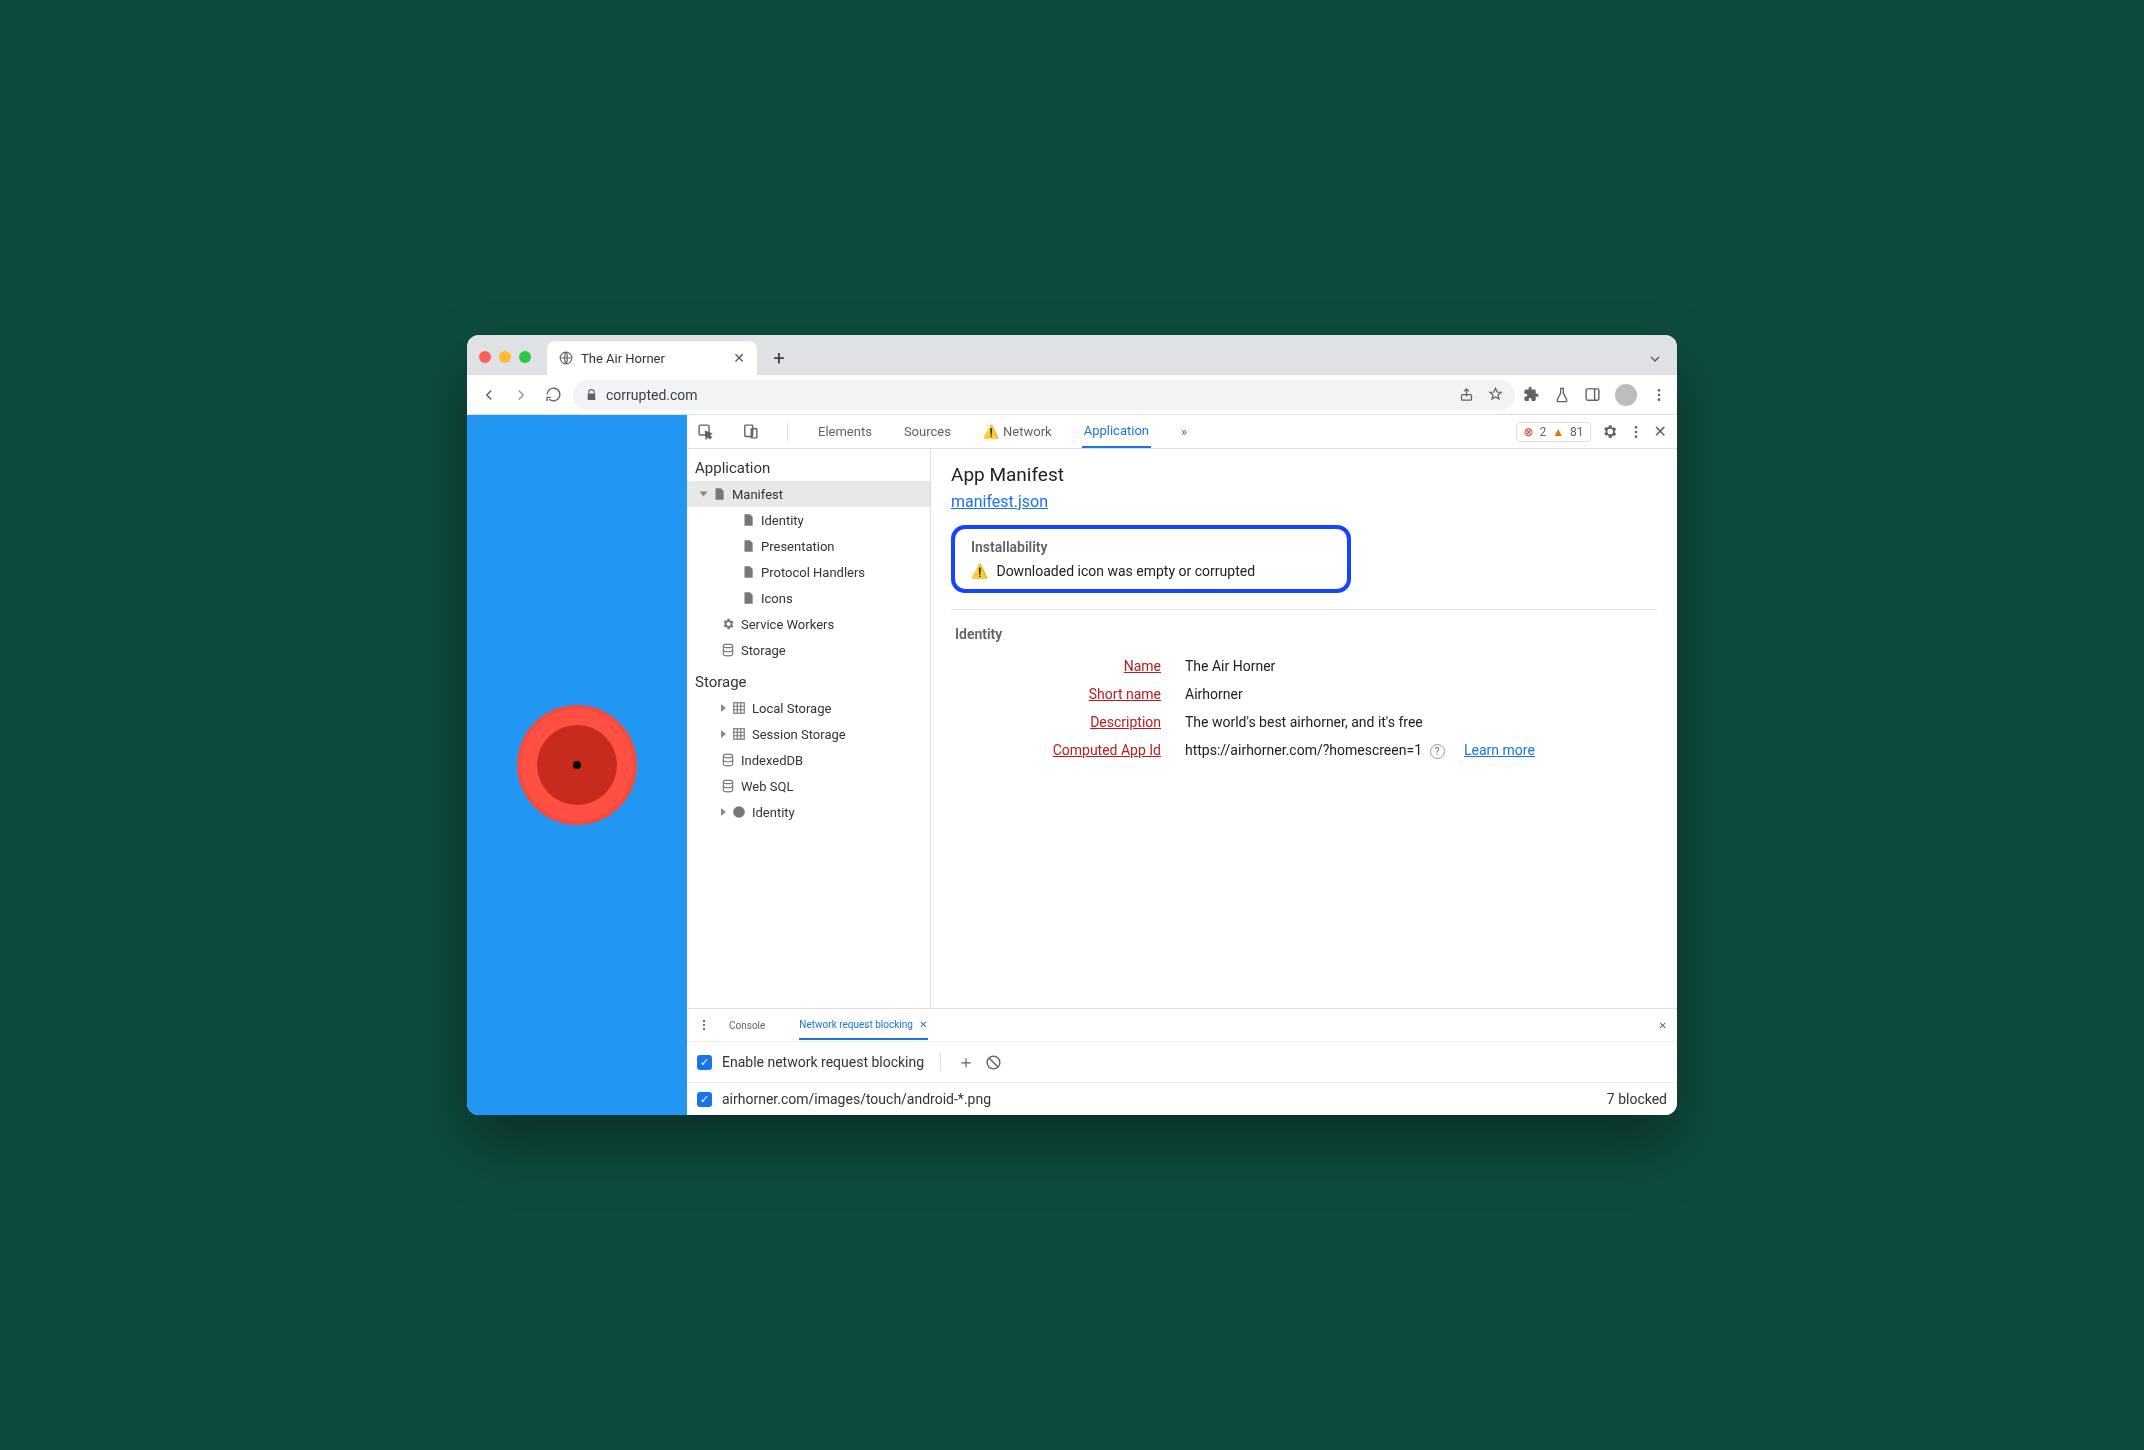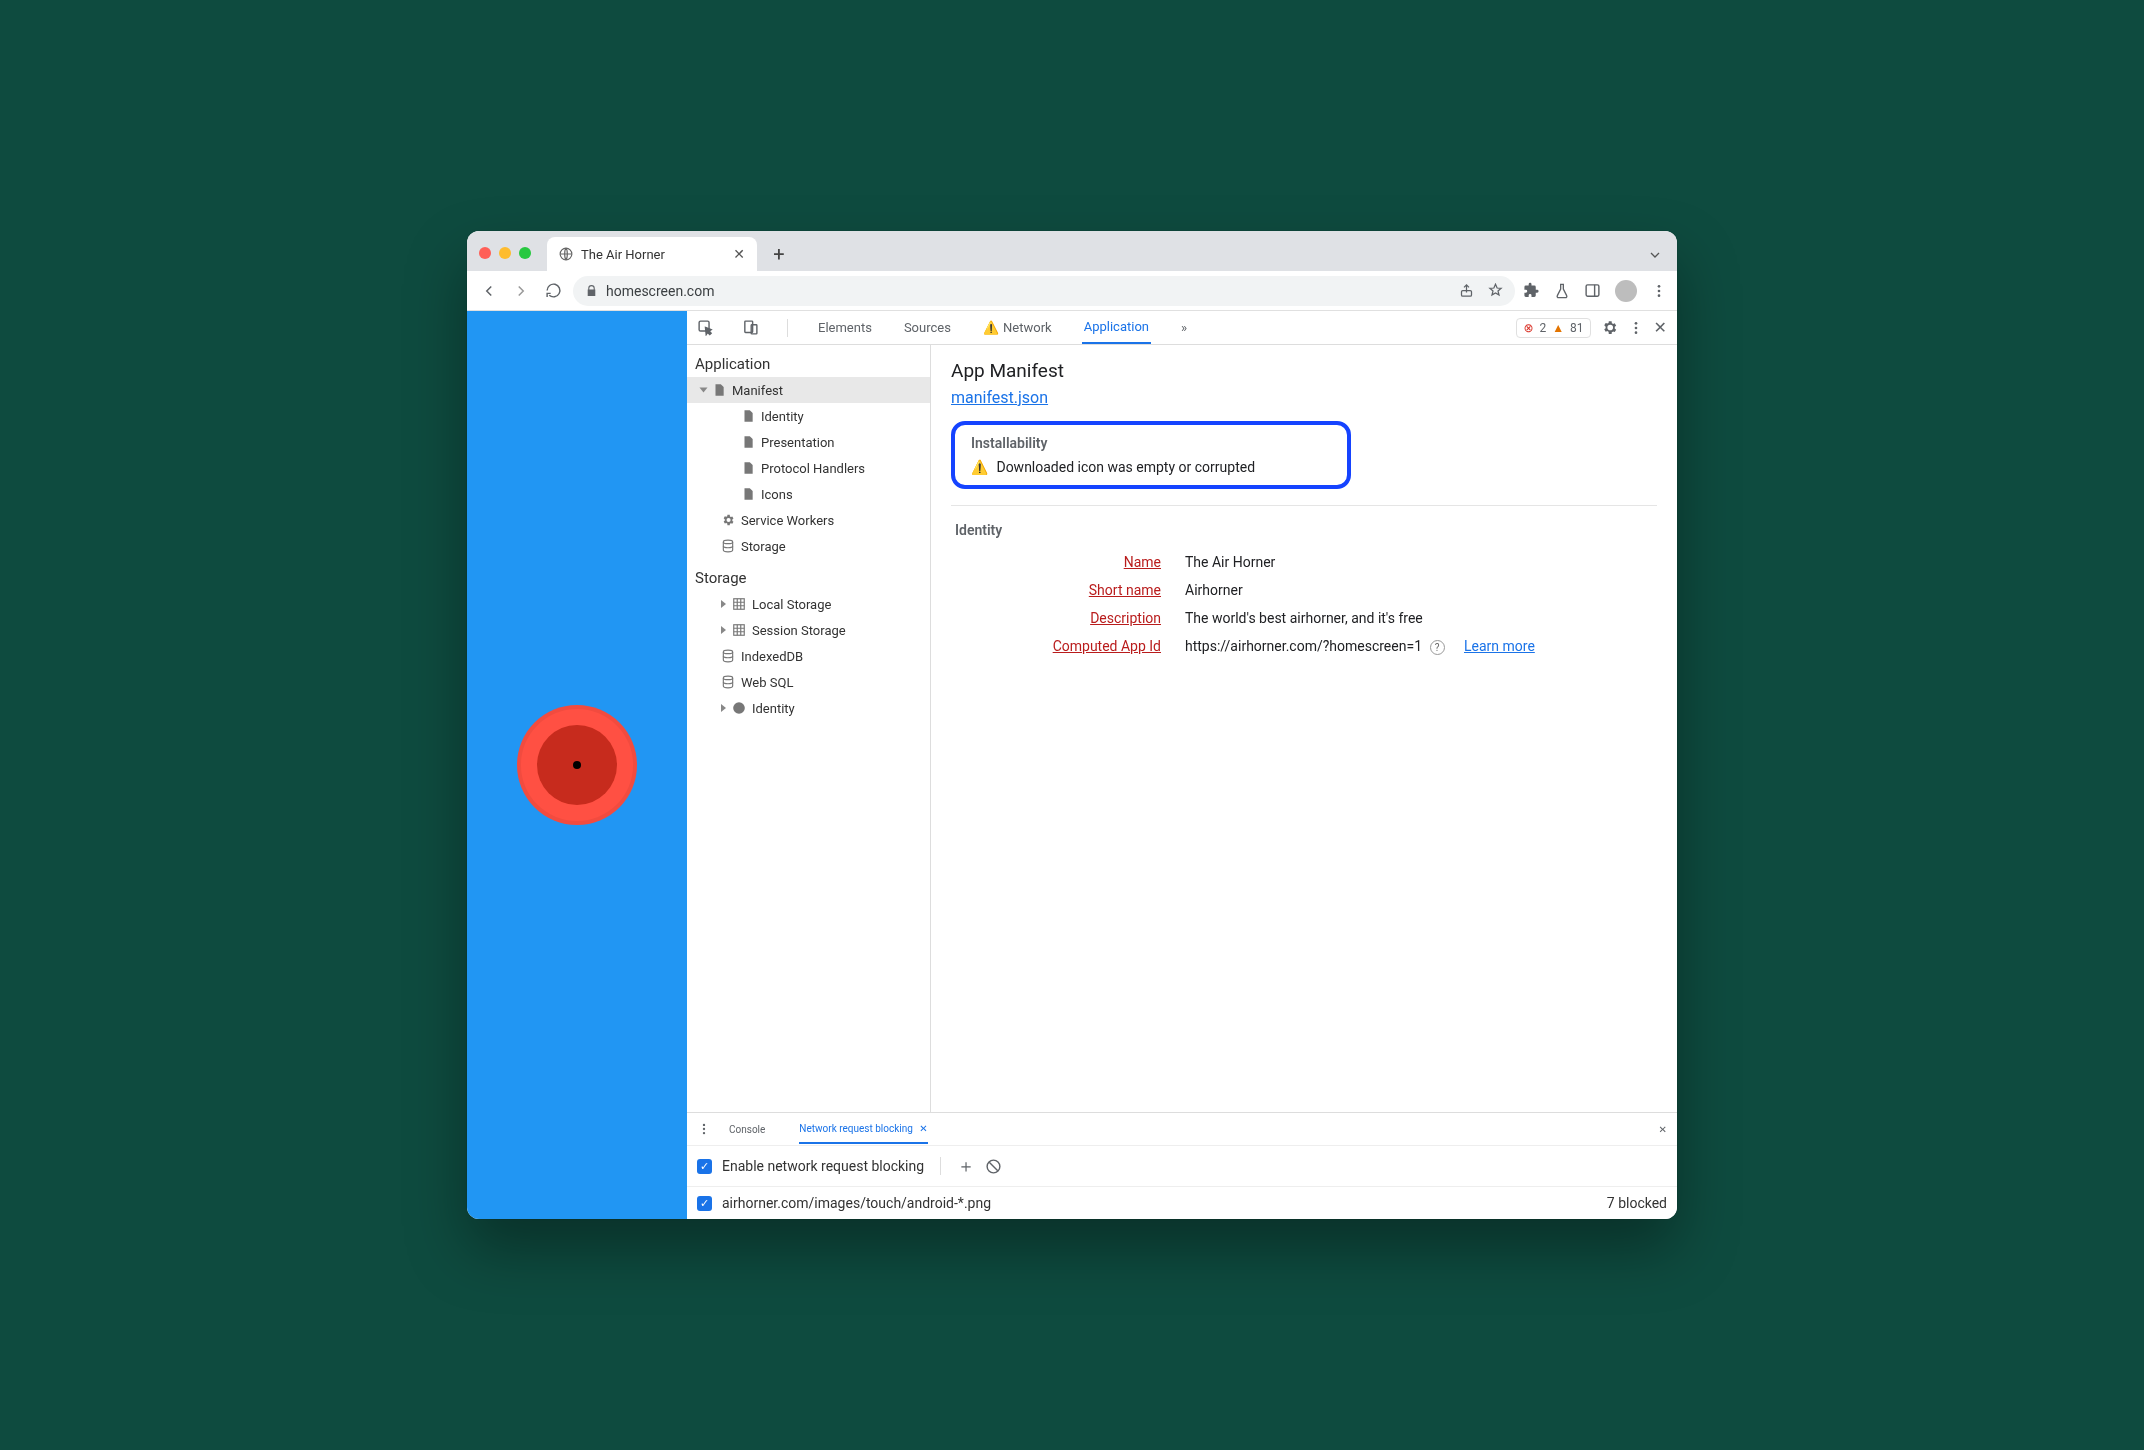--- a/index.html
+++ b/index.html
@@ -1,20 +1,20 @@
 <!DOCTYPE html>
 <html><head>
 <meta charset="utf-8">
 <style>
   * { box-sizing: border-box; }
   html,body { margin:0; padding:0; font-family:-apple-system,BlinkMacSystemFont,"Segoe UI",Roboto,Helvetica,Arial,sans-serif; height:100%; }
   body { background:#0e4b3f; display:flex; align-items:center; justify-content:center; }
 
   .browser-window {
-    width:1210px; height:988px; background:#fff; border-radius:12px;
+    width:1210px; height:780px; background:#fff; border-radius:12px;
     box-shadow:0 30px 60px rgba(0,0,0,.35),0 0 0 1px rgba(0,0,0,.05);
     display:flex; flex-direction:column; overflow:hidden;
   }
 
   
   .tab-strip { height:40px; background:#dfe1e5; display:flex; align-items:flex-end; padding:0 8px; gap:8px; }
   .window-controls { display:flex; gap:8px; align-items:center; margin:0 8px 12px 4px; }
   .wc-dot { width:12px; height:12px; border-radius:50%; }
   .wc-close{background:#ff5f57;} .wc-min{background:#febc2e;} .wc-max{background:#28c840;}
   .tab { display:flex; align-items:center; gap:8px; height:34px; background:#fff; border-radius:8px 8px 0 0; padding:0 12px; min-width:210px; font-size:13px; color:#333; }
@@ -126,21 +126,21 @@
     <div class="nav-btn enabled">
         <svg width="17" height="17" viewBox="0 0 24 24" fill="none" stroke="currentColor" stroke-width="2">
           <path d="M3 12a9 9 0 1 1 3 6.7"></path>
           <path d="M3 21v-5h5"></path>
         </svg>
       </div>
     <div class="omnibox">
       <svg class="lock" width="13" height="13" viewBox="0 0 24 24" fill="currentColor">
           <path d="M6 10V8a6 6 0 1 1 12 0v2h1v12H5V10h1zm2 0h8V8a4 4 0 0 0-8 0v2z"></path>
         </svg>
-      <span>homescreen.com</span>
+      <span>corrupted.com</span>
       <div class="omnibox-actions">
         <svg width="15" height="15" viewBox="0 0 24 24" fill="none" stroke="currentColor" stroke-width="2">
             <path d="M12 3v12M8 7l4-4 4 4"></path>
             <rect x="4" y="12" width="16" height="9" rx="2"></rect>
           </svg>
         <svg width="15" height="15" viewBox="0 0 24 24" fill="none" stroke="currentColor" stroke-width="2">
             <path d="M12 2l2.6 6 6.4.5-5 4.3 1.6 6.2L12 15.8 6.4 19l1.6-6.2-5-4.3L9.4 8z"></path>
           </svg>
       </div>
     </div>

